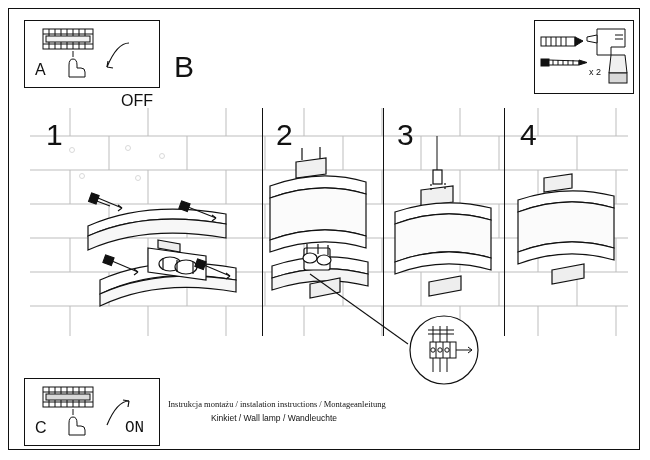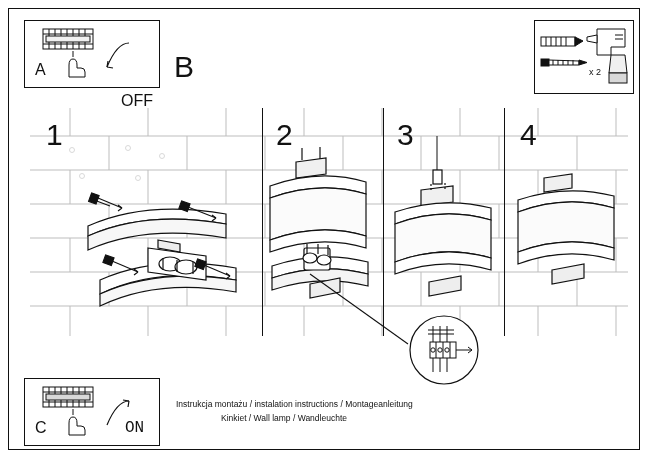--- a/index.html
+++ b/index.html
@@ -421,16 +421,16 @@
         <path d="M62 14 L 52 16 L 52 20 L 62 22 Z" fill="#ffffff"></path>
         <path d="M76 34 L 90 34 L 92 52 L 74 52 Z" fill="#f0f0f0"></path>
         <rect x="74" y="52" width="18" height="10" fill="#d9d9d9"></rect>
         <line x1="80" y1="14" x2="88" y2="14"></line>
         <line x1="80" y1="18" x2="88" y2="18"></line>
       </g>
     </svg>
     <div class="abs x4" style="left:54px; top:46px;">x 2</div>
   </div>
 
-  <div class="abs caption" style="left:176px; top:398px;">Instrukcja montażu / instalation instructions / Montageanleitung</div>
-  <div class="abs caption" style="left:176px; top:412px;padding-left:45px;">Kinkiet / Wall lamp / Wandleuchte</div>
+  <div class="abs caption" style="left:168px; top:398px;font-family:Liberation Serif, serif;">Instrukcja montażu / instalation instructions / Montageanleitung</div>
+  <div class="abs caption" style="left:166px; top:412px;padding-left:45px;">Kinkiet / Wall lamp / Wandleuchte</div>
 
 </div>
 
 </body></html>

